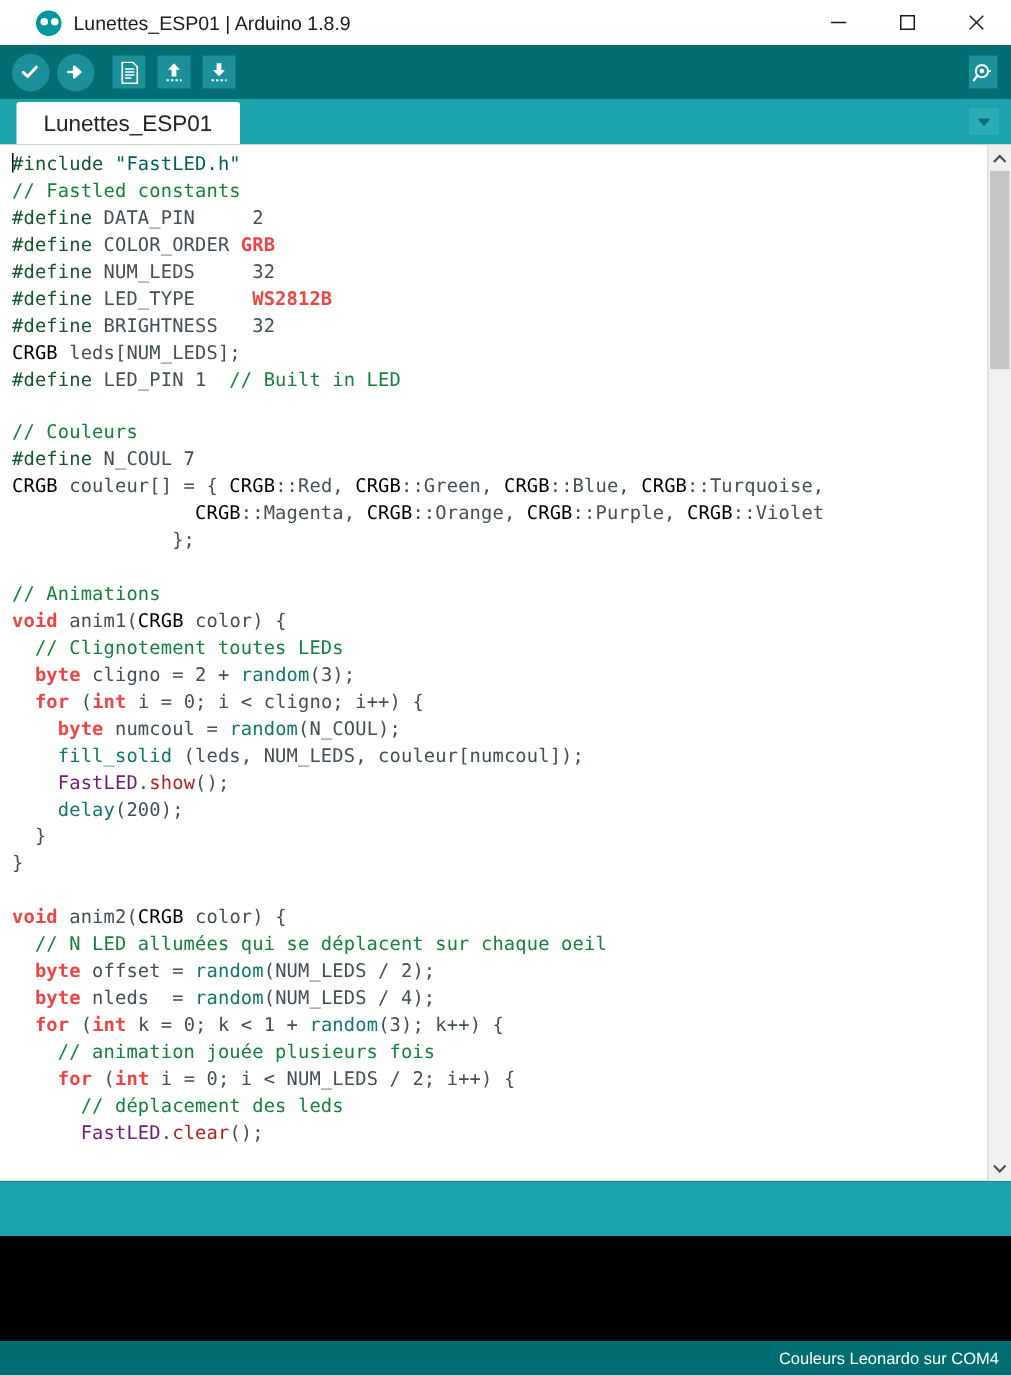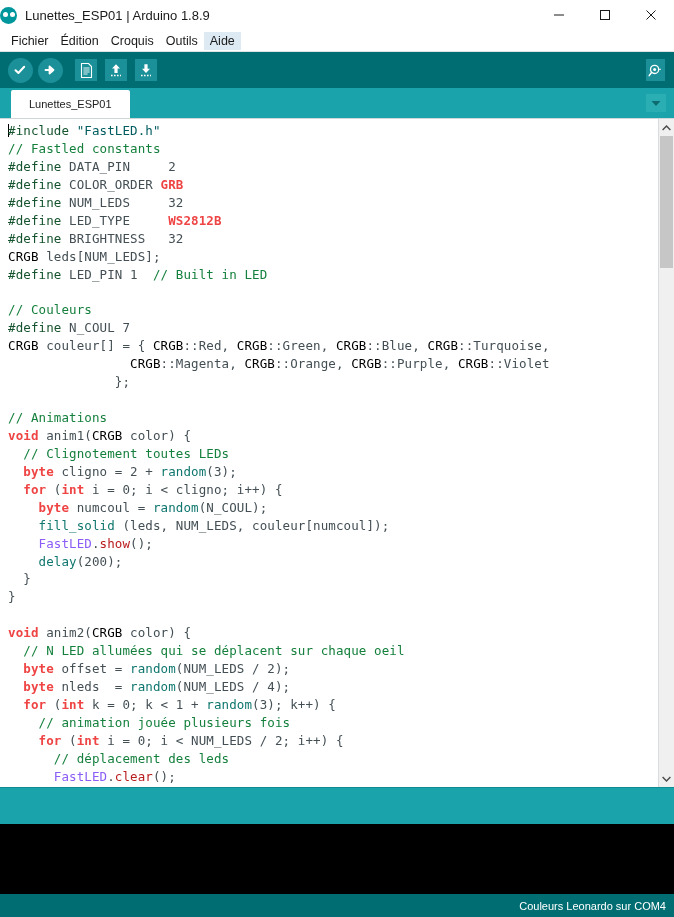--- a/index.html
+++ b/index.html
@@ -19,21 +19,21 @@
 
   
   .titlebar {
     height: 30px;
     background: #ffffff;
     display: flex;
     align-items: center;
     flex: none;
     border-bottom: 0;
   }
-  .title-left { display: flex; align-items: center; padding-left: 0; flex: 1 1 auto; min-width: 0; }
+  .title-left { display: flex; align-items: center; padding-left: 24px; flex: 1 1 auto; min-width: 0; }
   .app-logo {
     width: 17px; height: 17px; border-radius: 50%;
     background: #00979C;
     position: relative;
     flex: none;
     margin-right: 8px;
   }
   .app-logo::before, .app-logo::after {
     content: "";
     position: absolute;
@@ -115,21 +115,21 @@
   }
   .tab {
     margin-left: 11px;
     height: 28px;
     background: #ffffff;
     padding: 0 18px;
     display: flex; align-items: center;
     border-top-left-radius: 2px;
     border-top-right-radius: 2px;
   }
-  .tab-label { font-size: 11px; color: #222; white-space: nowrap; }
+  .tab-label { font-size: 15px; color: #222; white-space: nowrap; }
   .tab-menu-btn {
     position: absolute;
     right: 8px; top: 6px;
     width: 20px; height: 18px;
     background: #2AAEB4;
     display: flex; align-items: center; justify-content: center;
   }
 
   
   .editor-wrap {
@@ -155,21 +155,21 @@
     color: #434f54;
     letter-spacing: 0.1px;
   }
   .ln { display: block; height: 17.95px; }
   
   .c-pre   { color: #14532d; }   
   .c-com   { color: #15803d; }   
   .c-kw    { color: #ef4444; font-weight: bold; }   
   .c-type  { color: #000000; }   
   .c-fn    { color: #0f766e; }   
-  .c-lib   { color: #8b5cf6; }   
+  .c-lib   { color: #701a75; }   
   .c-meth  { color: #b91c1c; }   
   .c-txt   { color: #434f54; }   
   .c-str   { color: #005C5F; }   
   .caret {
     display: inline-block;
     width: 1px; height: 13px;
     background: #000;
     vertical-align: -2px;
     margin-right: -1px;
   }
@@ -249,27 +249,20 @@
       </div>
       <div class="win-btn">
         <svg width="12" height="12" viewBox="0 0 12 12">
           <line x1="1.5" y1="1.5" x2="10.5" y2="10.5" stroke="#1a1a1a" stroke-width="1"></line>
           <line x1="10.5" y1="1.5" x2="1.5" y2="10.5" stroke="#1a1a1a" stroke-width="1"></line>
         </svg>
       </div>
     </div>
   </div>
 
-  <div class="menubar">
-    <div class="menu-item">Fichier</div>
-    <div class="menu-item">Édition</div>
-    <div class="menu-item">Croquis</div>
-    <div class="menu-item">Outils</div>
-    <div class="menu-item active">Aide</div>
-  </div>
 
   <div class="toolbar">
     <div class="tb-group">
 
       <div class="tb-btn">
         <div class="tb-round">
           <svg width="14" height="14" viewBox="0 0 14 14">
             <path d="M2.5 7.2 L5.4 10 L11.2 3.8" fill="none" stroke="#ffffff" stroke-width="2" stroke-linecap="round" stroke-linejoin="round"></path>
           </svg>
         </div>

